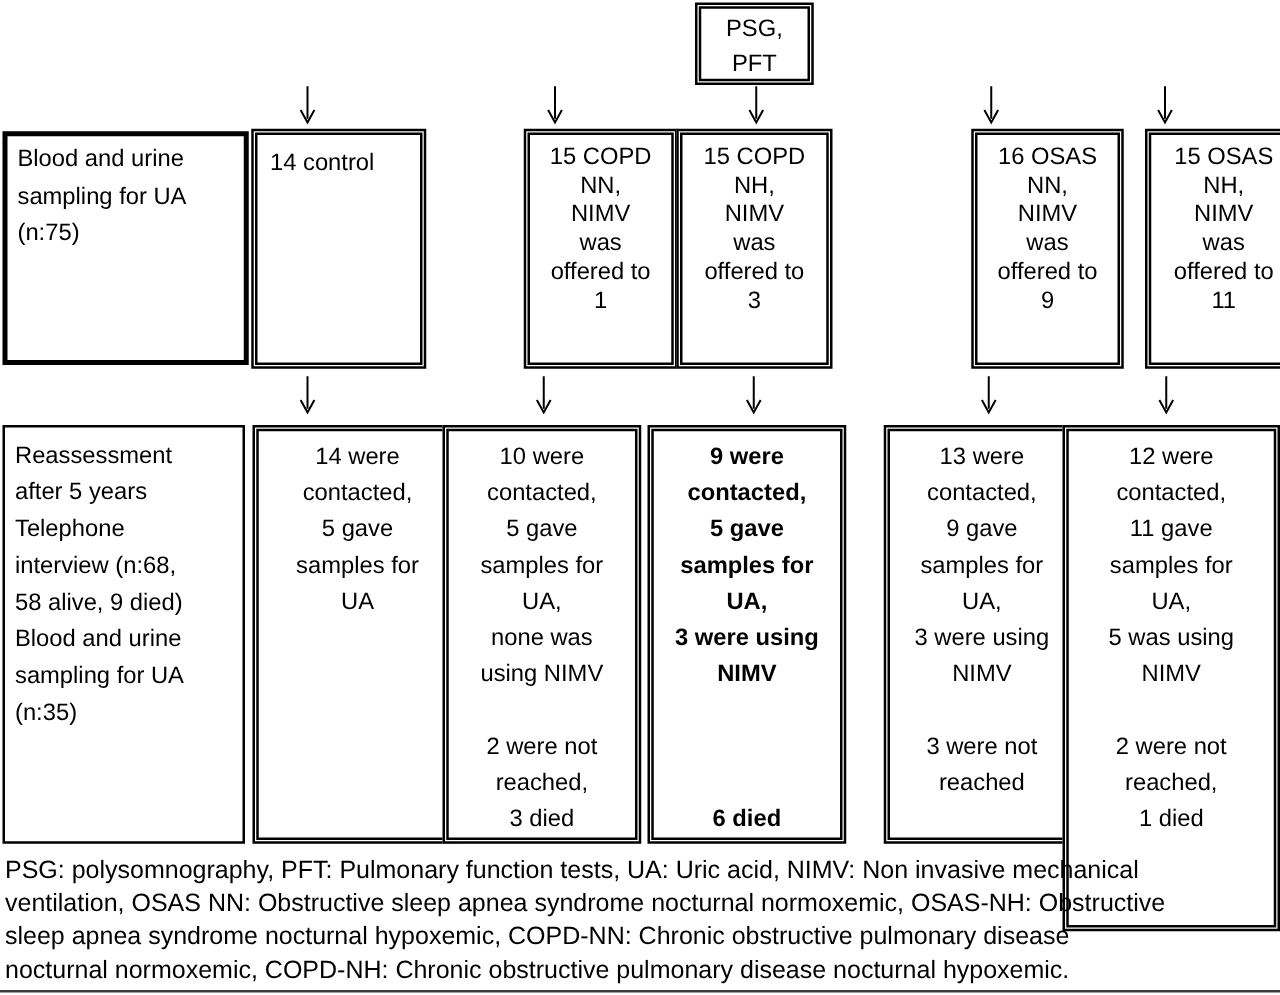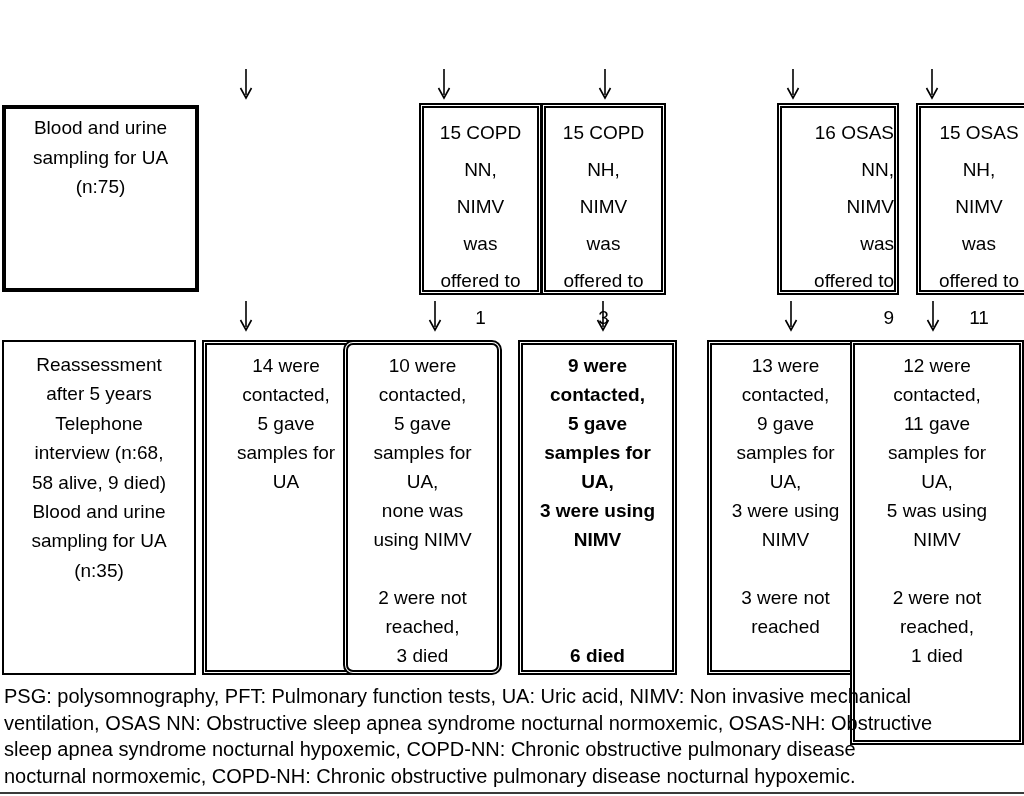--- a/index.html
+++ b/index.html
@@ -10,48 +10,49 @@
     background: #ffffff;
     color: #000000;
     font-family: "Liberation Sans", sans-serif;
     overflow: hidden;
   }
   .box {
     position: absolute;
     box-sizing: border-box;
     background: #ffffff;
     font-size: 19px;
-    text-align: center;
   }
   .b-double { border: 5px double #000000; }
   .b-thick  { border: 4px solid  #000000; }
   .b-thin   { border: 2px solid  #000000; }
   .txt { white-space: pre-line; }
   .center { text-align: center; }
-  .row1-cell { line-height: 37px; padding-top: 6px; }
+  .row1-cell { line-height: 23px; padding-top: 6px; }
   .row2-cell { line-height: 29px;   padding-top: 6px; }
   .arrow { position: absolute; width: 16px; height: 34px; }
   .legend {
     position: absolute;
     left: 4px; top: 683px; width: 1016px;
     font-size: 20px;
     line-height: 26.6px;
     white-space: pre-line;
   }
   .bottom-rule {
     position: absolute;
     left: 0; top: 792px; width: 1024px; height: 2px;
     background: #3a3a3a;
   }
 </style>
 </head>
 <body>
 
 <div class="canvas">
 
+  <div class="box b-double txt center" style="left:556px; top:2px; width:95px; height:66px; line-height:28px; padding-top:3px;">PSG,
+PFT</div>
 
   <svg class="arrow" style="left:238px; top:67px;" viewBox="0 0 16 34">
       <line x1="8" y1="2" x2="8" y2="28" stroke="#000" stroke-width="1.6"></line>
       <polyline points="2.5,21 8,31 13.5,21" fill="none" stroke="#000" stroke-width="1.6"></polyline>
     </svg>
   <svg class="arrow" style="left:436px; top:67px;" viewBox="0 0 16 34">
       <line x1="8" y1="2" x2="8" y2="28" stroke="#000" stroke-width="1.6"></line>
       <polyline points="2.5,21 8,31 13.5,21" fill="none" stroke="#000" stroke-width="1.6"></polyline>
     </svg>
   <svg class="arrow" style="left:597px; top:67px;" viewBox="0 0 16 34">
@@ -64,36 +65,37 @@
     </svg>
   <svg class="arrow" style="left:924px; top:67px;" viewBox="0 0 16 34">
       <line x1="8" y1="2" x2="8" y2="28" stroke="#000" stroke-width="1.6"></line>
       <polyline points="2.5,21 8,31 13.5,21" fill="none" stroke="#000" stroke-width="1.6"></polyline>
     </svg>
 
   <div class="box b-thick txt" style="left:2px; top:105px; width:197px; height:187px; line-height:29.5px; padding:4px 8px;">Blood and urine
 sampling for UA
 (n:75)</div>
 
+  <div class="box b-double txt" style="left:201px; top:103px; width:140px; height:192px; line-height:29px; padding:8px 10px;">14 control</div>
 
   <div class="box b-double txt center row1-cell" style="left:419px; top:103px; width:123px; height:192px;">15 COPD
 NN,
 NIMV
 was
 offered to
 1</div>
 
   <div class="box b-double txt center row1-cell" style="left:541px; top:103px; width:125px; height:192px;">15 COPD
 NH,
 NIMV
 was
 offered to
 3</div>
 
-  <div class="box b-double txt center row1-cell" style="left:777px; top:103px; width:122px; height:192px;text-align:right;">16 OSAS
+  <div class="box b-double txt center row1-cell" style="left:777px; top:103px; width:122px; height:192px;">16 OSAS
 NN,
 NIMV
 was
 offered to
 9</div>
 
   <div class="box b-double txt center row1-cell" style="left:898px; top:103px; width:126px; height:192px;margin-left:18px;">15 OSAS
 NH,
 NIMV
 was
@@ -129,21 +131,21 @@
 Blood and urine
 sampling for UA
 (n:35)</div>
 
   <div class="box b-double txt center row2-cell" style="left:202px; top:340px; width:168px; height:335px;">14 were
 contacted,
 5 gave
 samples for
 UA</div>
 
-  <div class="box b-double txt center row2-cell" style="left:343px; top:340px; width:159px; height:335px;border-radius:10px;">10 were
+  <div class="box b-double txt center row2-cell" style="left:354px; top:340px; width:159px; height:335px;">10 were
 contacted,
 5 gave
 samples for
 UA,
 none was
 using NIMV
 
 2 were not
 reached,
 3 died</div>

